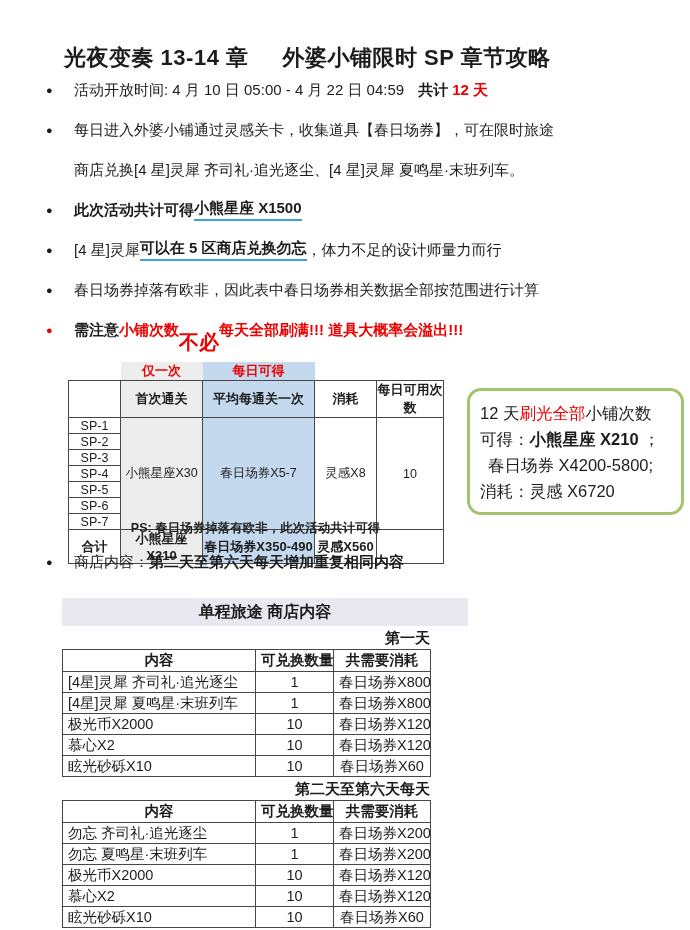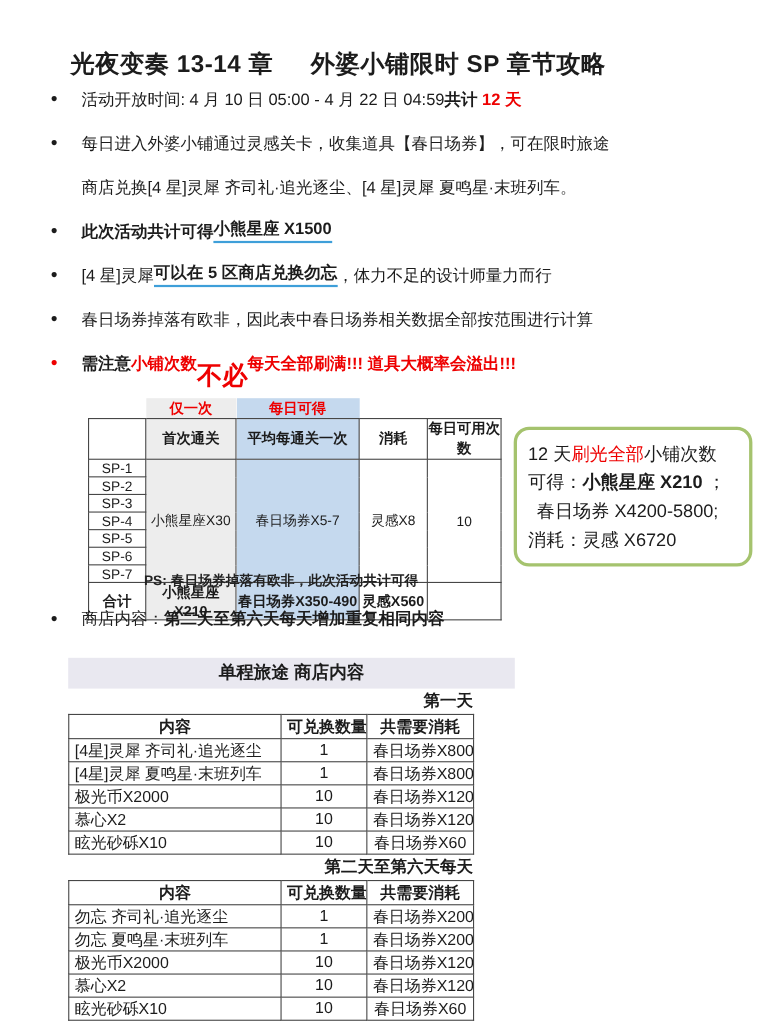--- a/index.html
+++ b/index.html
@@ -11,25 +11,25 @@
   .title{position:absolute;top:28px;left:64px;font-size:22px;font-weight:700;white-space:nowrap;letter-spacing:.5px;}
   .title .gap{display:inline-block;width:34px;}
   
   .bullets{position:absolute;top:70px;left:46px;width:625px;}
   .bline{display:flex;align-items:center;height:40px;font-size:15px;white-space:nowrap;}
   .bline .mark{width:28px;flex:none;font-size:11px;line-height:1;}
   .bline.cont{padding-left:28px;}
   .mark.red{color:#ee0000;}
   .b{font-weight:700;}
   .r{color:#ee0000;}
-  .big{font-size:23px;line-height:1;margin-top:23px;}
+  .big{font-size:20px;line-height:1;margin-top:23px;}
   .u{border-bottom:2px solid #3e9fd9;padding-bottom:1px;}
-  .gapL{}
-  
-  .t1{position:absolute;top:362px;left:80px;border-collapse:collapse;text-align:center;font-size:13px;table-layout:fixed;}
+  .gapL{margin-left:14px;}
+  
+  .t1{position:absolute;top:362px;left:68px;border-collapse:collapse;text-align:center;font-size:13px;table-layout:fixed;}
   .t1 td{border:1px solid #474747;padding:0;overflow:hidden;}
   .t1 tr.strip td{border:none;font-weight:700;color:#ee0000;height:16px;font-size:13px;}
   .t1 tr.head td{font-weight:700;height:17px;}
   .t1 tr.sp td{height:15px;font-size:12.5px;}
   .t1 tr.total td{font-weight:700;height:18px;}
   .t1 .gray{background:#ededed;}
   .t1 .blue{background:#c5d9ee;}
   .ps{position:absolute;top:520px;left:68px;width:375px;text-align:center;font-weight:700;font-size:12.5px;color:#222;}
   
   .gbox{

